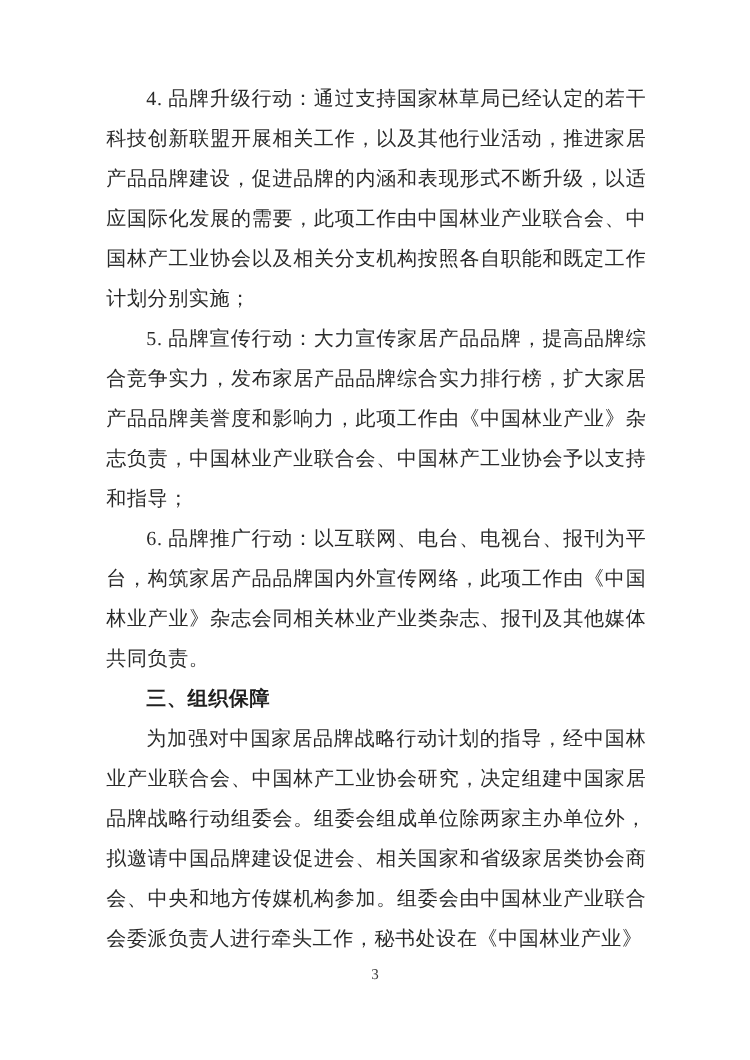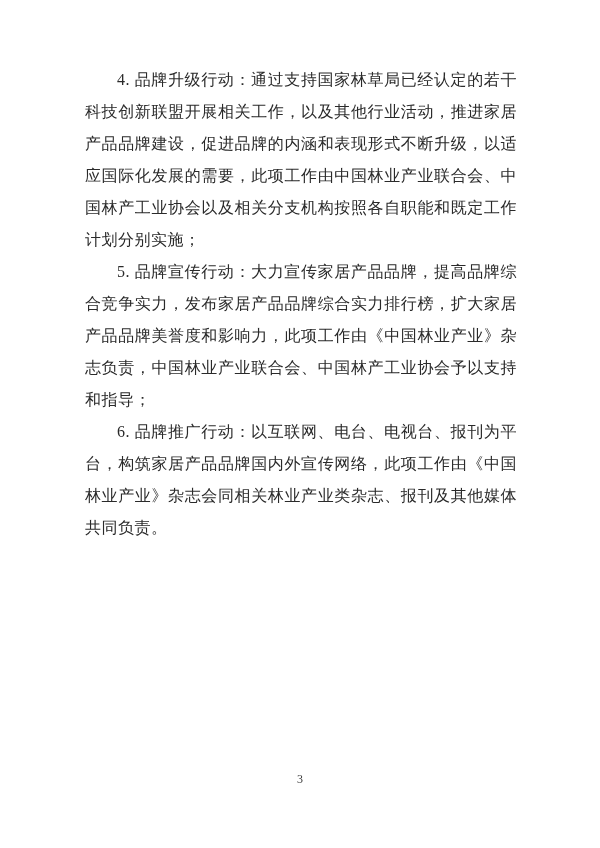--- a/index.html
+++ b/index.html
@@ -55,15 +55,17 @@
   }
 </style>
 </head>
 <body>
 
 <div class="page">
   <div class="content">
     <p class="para">4. 品牌升级行动：通过支持国家林草局已经认定的若干科技创新联盟开展相关工作，以及其他行业活动，推进家居产品品牌建设，促进品牌的内涵和表现形式不断升级，以适应国际化发展的需要，此项工作由中国林业产业联合会、中国林产工业协会以及相关分支机构按照各自职能和既定工作计划分别实施；</p>
     <p class="para">5. 品牌宣传行动：大力宣传家居产品品牌，提高品牌综合竞争实力，发布家居产品品牌综合实力排行榜，扩大家居产品品牌美誉度和影响力，此项工作由《中国林业产业》杂志负责，中国林业产业联合会、中国林产工业协会予以支持和指导；</p>
     <p class="para">6. 品牌推广行动：以互联网、电台、电视台、报刊为平台，构筑家居产品品牌国内外宣传网络，此项工作由《中国林业产业》杂志会同相关林业产业类杂志、报刊及其他媒体共同负责。</p>
+    <h2 class="heading">三、组织保障</h2>
+    <p class="para">为加强对中国家居品牌战略行动计划的指导，经中国林业产业联合会、中国林产工业协会研究，决定组建中国家居品牌战略行动组委会。组委会组成单位除两家主办单位外，拟邀请中国品牌建设促进会、相关国家和省级家居类协会商会、中央和地方传媒机构参加。组委会由中国林业产业联合会委派负责人进行牵头工作，秘书处设在《中国林业产业》</p>
   </div>
   <div class="page-number">3</div>
 </div>
 
 </body></html>

